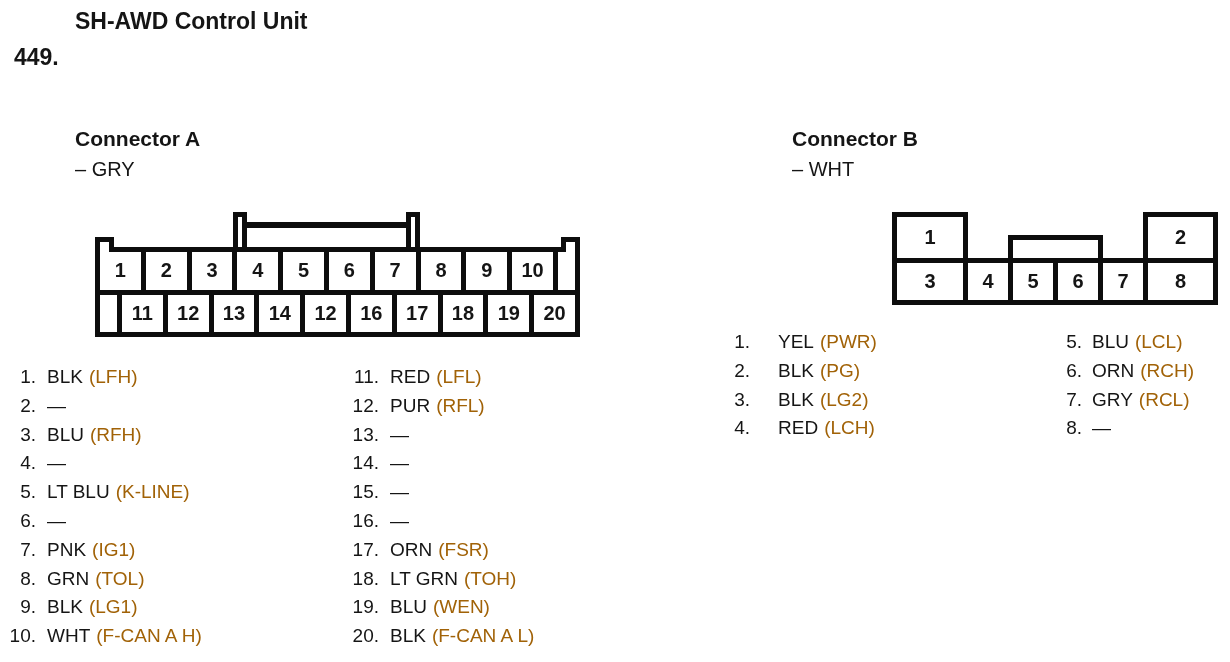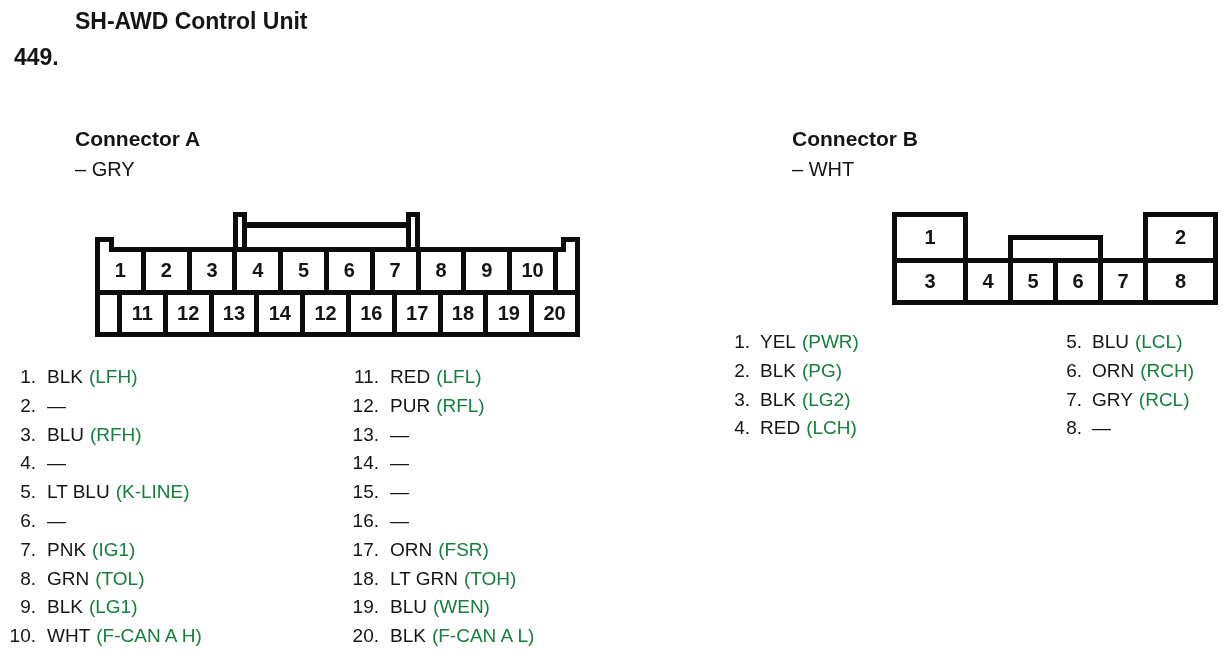--- a/index.html
+++ b/index.html
@@ -43,25 +43,25 @@
     border-bottom:none;box-sizing:border-box;display:flex;align-items:center;justify-content:center;
     font-size:20px;font-weight:bold;}
   .topbox.b1{left:0;width:76px;}
   .topbox.b2{right:0;width:75px;}
   .topbox.tab{left:116px;width:95px;top:23px;height:23px;}
   
   .pin-list{position:absolute;font-size:19px;line-height:28.8px;white-space:nowrap;}
   .pin-row{display:flex;}
   .pin-num{text-align:right;flex:none;}
   .pin-wire{margin-left:11px;}
-  .pin-signal{color:#15803d;margin-left:6px;}
+  .pin-signal{color:#a16207;margin-left:6px;}
   .pin-signal:empty{display:none;margin:0;}
   #a-list-1{left:6px;top:363px;}   #a-list-1 .pin-num{width:30px;}
   #a-list-2{left:341px;top:363px;} #a-list-2 .pin-num{width:38px;}
-  #b-list-1{left:716px;top:328px;} #b-list-1 .pin-num{width:34px;} #b-list-1 .pin-wire{margin-left:10px;text-align:right;}
+  #b-list-1{left:716px;top:328px;} #b-list-1 .pin-num{width:34px;} #b-list-1 .pin-wire{margin-left:28px;text-align:right;}
   #b-list-2{left:1048px;top:328px;}#b-list-2 .pin-num{width:34px;} #b-list-2 .pin-wire{margin-left:10px;}
 </style>
 </head>
 <body>
 
 <div id="page">
 
   <div class="title-row">
     <span class="item-no">449.</span>
     <span>SH-AWD Control Unit</span>

